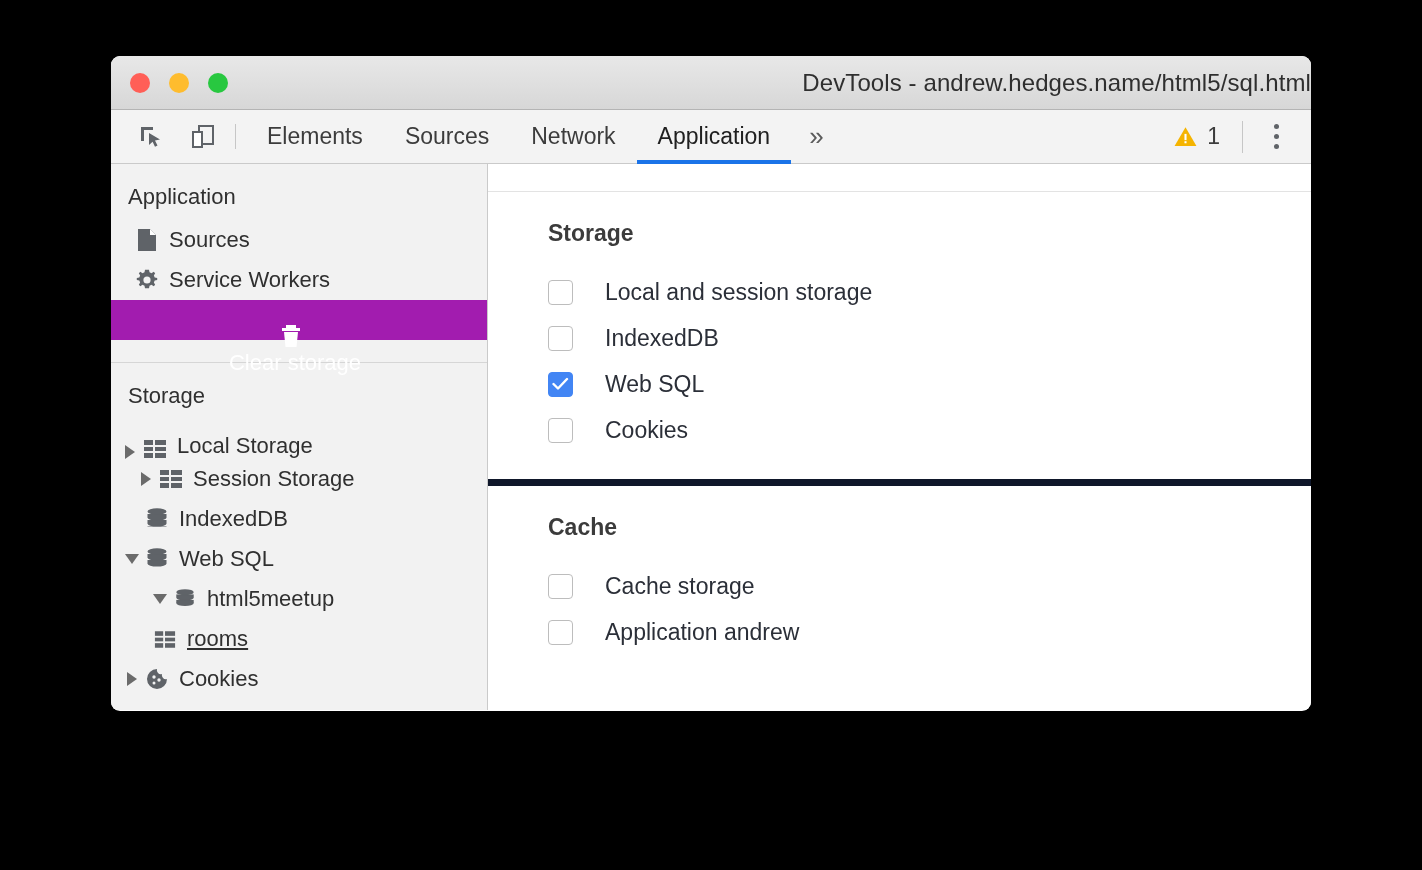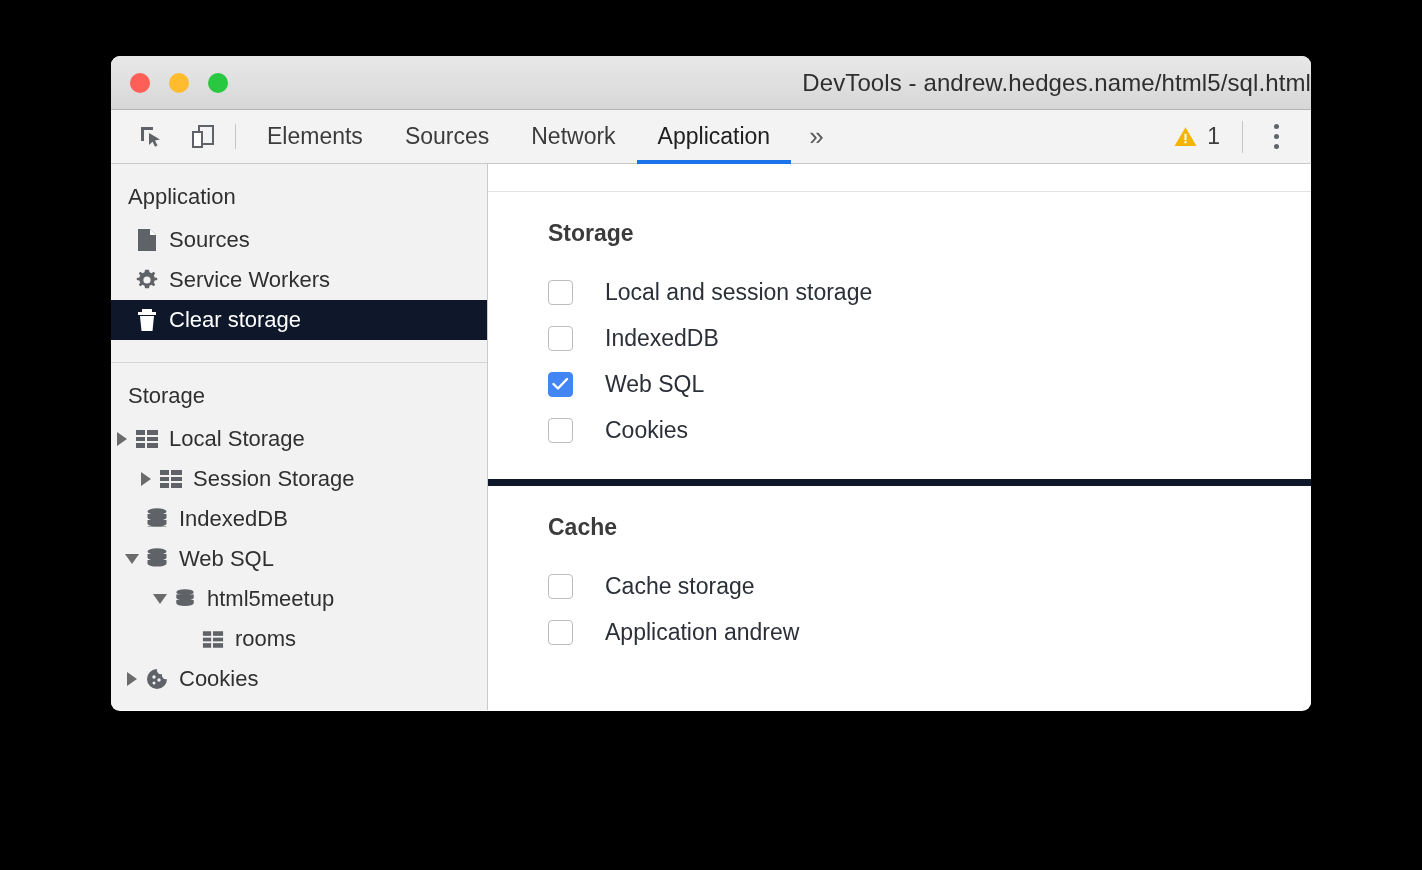--- a/index.html
+++ b/index.html
@@ -147,21 +147,21 @@
   }
   .tree-item {
     display: flex;
     align-items: center;
     height: 40px;
     font-size: 22px;
     color: #303030;
     cursor: pointer;
     padding-right: 8px;
   }
-  .tree-item.selected { background: #0f172a; color: #ffffff; }
+  .tree-item.selected { background: #a21caf; color: #ffffff; flex-direction: column; }
   .tree-item .disclosure {
     width: 22px;
     flex: 0 0 22px;
     display: flex;
     align-items: center;
     justify-content: center;
     font-size: 0;
   }
   .tri {
     width: 0; height: 0;
@@ -328,21 +328,21 @@
             <path d="M4 8 H18 L16.5 23 H5.5 Z" fill="#ffffff"></path>
           </svg>
         </span>
         <span class="tree-label">Clear storage</span>
       </div>
 
       <div class="sidebar-divider"></div>
 
       <div class="section-title">Storage</div>
 
-      <div class="tree-item" style="padding-left:0;">
+      <div class="tree-item" style="padding-left:8px;align-items:flex-end;">
         <span class="disclosure">
             <span class="tri"></span>
           </span>
         <span class="ic">
           <svg width="24" height="20" viewBox="0 0 24 20">
             <rect x="1" y="1" width="9" height="5" fill="#5f6368"></rect>
             <rect x="12" y="1" width="11" height="5" fill="#5f6368"></rect>
             <rect x="1" y="8" width="9" height="4" fill="#5f6368"></rect>
             <rect x="12" y="8" width="11" height="4" fill="#5f6368"></rect>
             <rect x="1" y="14" width="9" height="5" fill="#5f6368"></rect>
@@ -409,21 +409,21 @@
             <ellipse cx="12" cy="4.5" rx="9.5" ry="3.2" fill="#5f6368"></ellipse>
             <rect x="2.5" y="7" width="19" height="3.4" fill="#5f6368"></rect>
             <ellipse cx="12" cy="10.6" rx="9.5" ry="3.0" fill="#5f6368"></ellipse>
             <rect x="2.5" y="13" width="19" height="3.4" fill="#5f6368"></rect>
             <ellipse cx="12" cy="16.6" rx="9.5" ry="3.0" fill="#5f6368"></ellipse>
           </svg>
         </span>
         <span class="tree-label">html5meetup</span>
       </div>
 
-      <div class="tree-item" style="padding-left:88px;">
+      <div class="tree-item" style="padding-left:40px;text-decoration:underline;">
         <span class="ic">
           <svg width="22" height="19" viewBox="0 0 24 20">
             <rect x="1" y="1" width="9" height="5" fill="#5f6368"></rect>
             <rect x="12" y="1" width="11" height="5" fill="#5f6368"></rect>
             <rect x="1" y="8" width="9" height="4" fill="#5f6368"></rect>
             <rect x="12" y="8" width="11" height="4" fill="#5f6368"></rect>
             <rect x="1" y="14" width="9" height="5" fill="#5f6368"></rect>
             <rect x="12" y="14" width="11" height="5" fill="#5f6368"></rect>
           </svg>
         </span>

